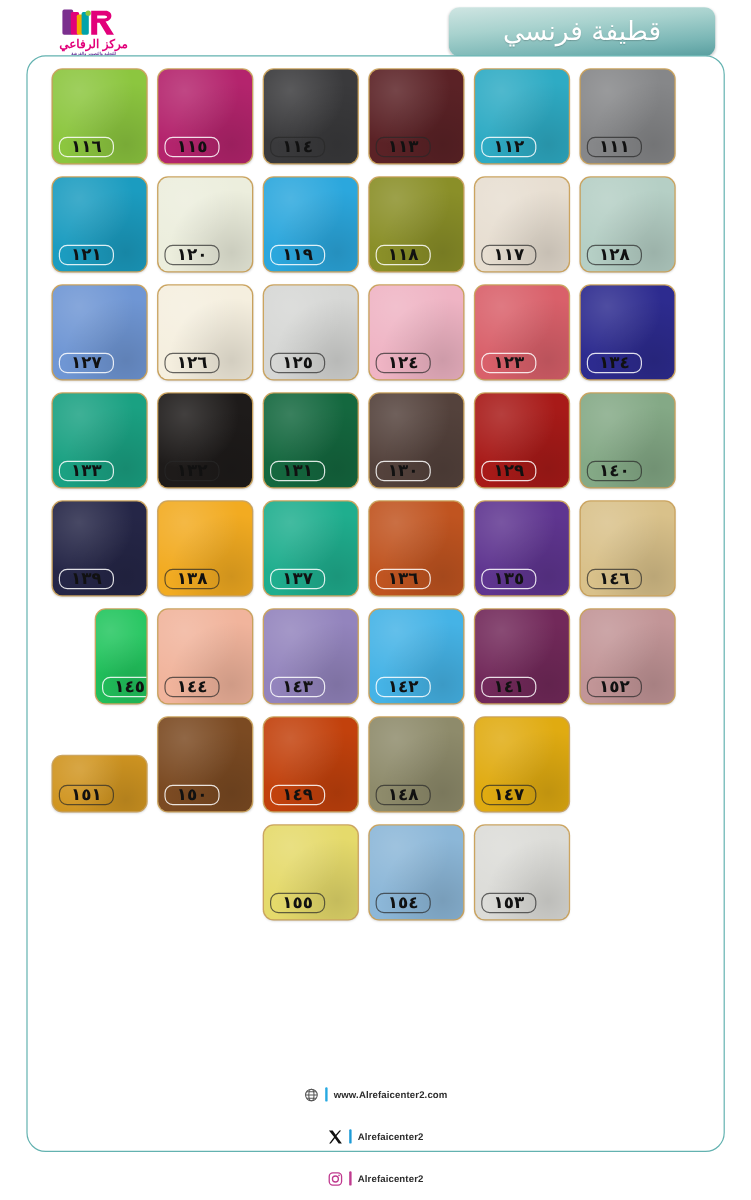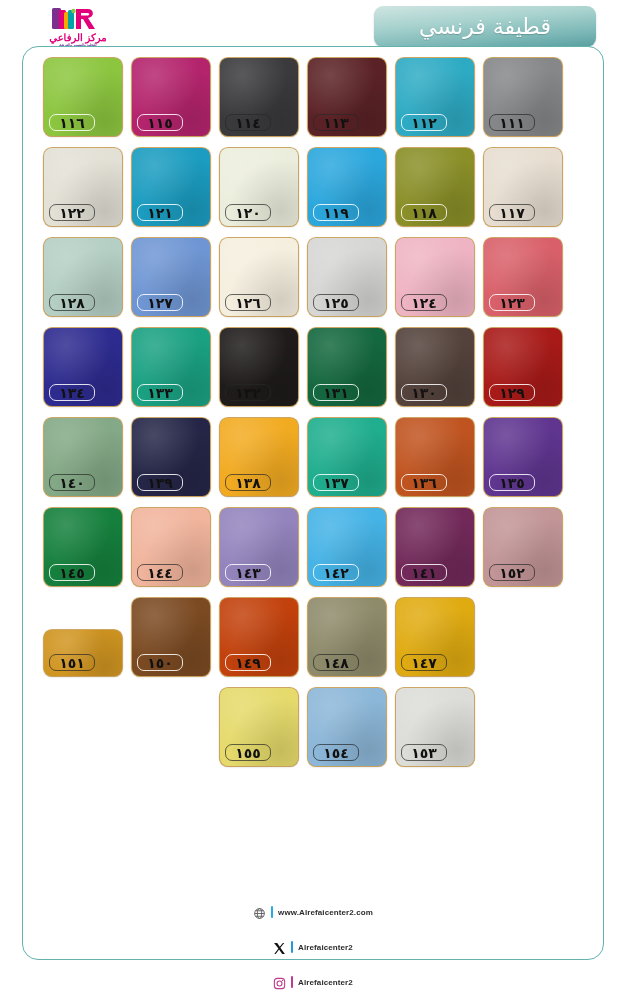--- a/index.html
+++ b/index.html
@@ -180,26 +180,20 @@
         <div class="label">١١٢</div>
       </div>
     </div>
     <div class="cell">
       <div class="swatch" style="background: rgb(134, 135, 137);">
         <div class="tex"></div>
         <div class="label dark-border">١١١</div>
       </div>
     </div>
     <div class="cell">
-      <div class="swatch" style="background: rgb(227, 225, 214);">
-        <div class="tex"></div>
-        <div class="label dark-border">١٢٢</div>
-      </div>
-    </div>
-    <div class="cell">
       <div class="swatch" style="background: rgb(27, 156, 192);">
         <div class="tex"></div>
         <div class="label">١٢١</div>
       </div>
     </div>
     <div class="cell">
       <div class="swatch" style="background: rgb(236, 238, 221);">
         <div class="tex"></div>
         <div class="label dark-border">١٢٠</div>
       </div>
@@ -324,21 +318,27 @@
         <div class="label">١٣٦</div>
       </div>
     </div>
     <div class="cell">
       <div class="swatch" style="background: rgb(95, 53, 144);">
         <div class="tex"></div>
         <div class="label">١٣٥</div>
       </div>
     </div>
     <div class="cell">
-      <div class="swatch" style="background: #15803d;">
+      <div class="swatch" style="background: rgb(217, 193, 138);">
+        <div class="tex"></div>
+        <div class="label dark-border">١٤٦</div>
+      </div>
+    </div>
+    <div class="cell">
+      <div class="swatch" style="background: #22c55e; margin-left: 36px;">
         <div class="tex"></div>
         <div class="label">١٤٥</div>
       </div>
     </div>
     <div class="cell">
       <div class="swatch" style="background: rgb(241, 180, 156);">
         <div class="tex"></div>
         <div class="label dark-border">١٤٤</div>
       </div>
     </div>

